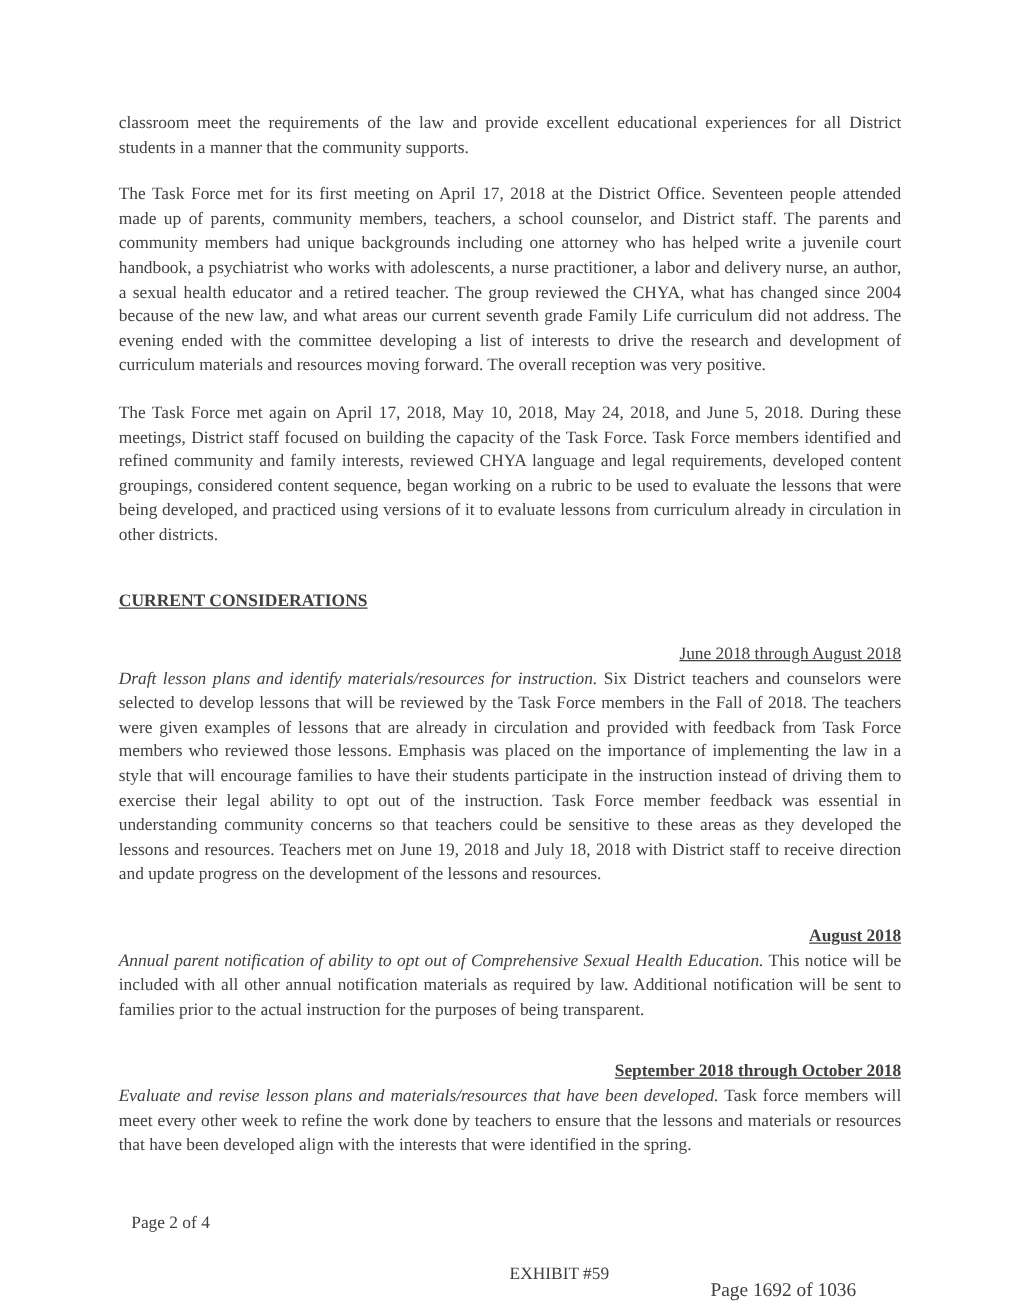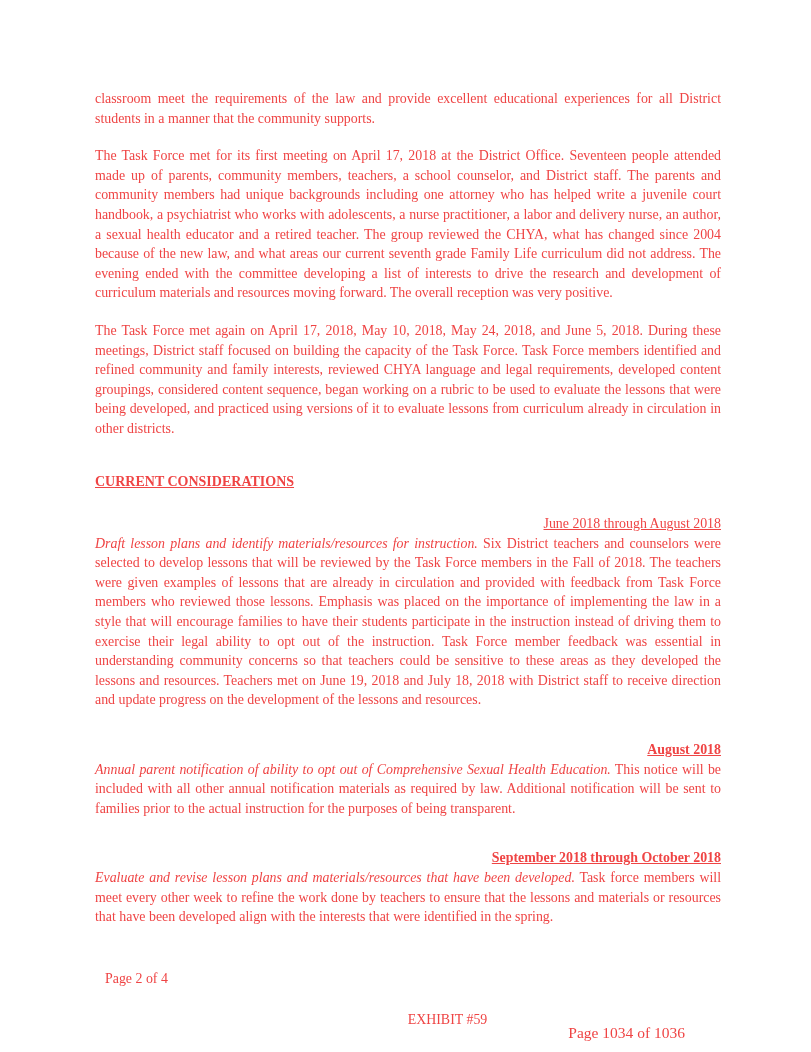--- a/index.html
+++ b/index.html
@@ -5,21 +5,21 @@
   html, body {
     margin: 0;
     padding: 0;
     background: #ffffff;
   }
   .page {
     position: relative;
     width: 721px;
     height: 1052px;
     background: #ffffff;
-    color: #ef4444;
+    color: #404040;
     font-family: "Liberation Serif", "DejaVu Serif", serif;
     overflow: hidden;
   }
   .doc-content {
     position: absolute;
     left: 95px;
     top: 89px;
     width: 626px;
   }
   .doc-content p {
@@ -111,15 +111,15 @@
       <div class="section-heading gap-large"><span>September 2018 through October 2018</span></div>
       <p><span class="italic-lead">Evaluate and revise lesson plans and materials/resources that have been developed.</span><span> Task force members will meet every other week to refine the work done by teachers to ensure that the lessons and materials or resources that have been developed align with the interests that were identified in the spring.</span></p>
     </div>
 
   </div>
 
   <div class="footer-left">Page 2 of 4</div>
 
   <div class="footer-exhibit">EXHIBIT #59</div>
 
-  <div class="footer-bates">Page 1034 of 1036</div>
+  <div class="footer-bates">Page 1692 of 1036</div>
 
 </div>
 
 </body></html>

